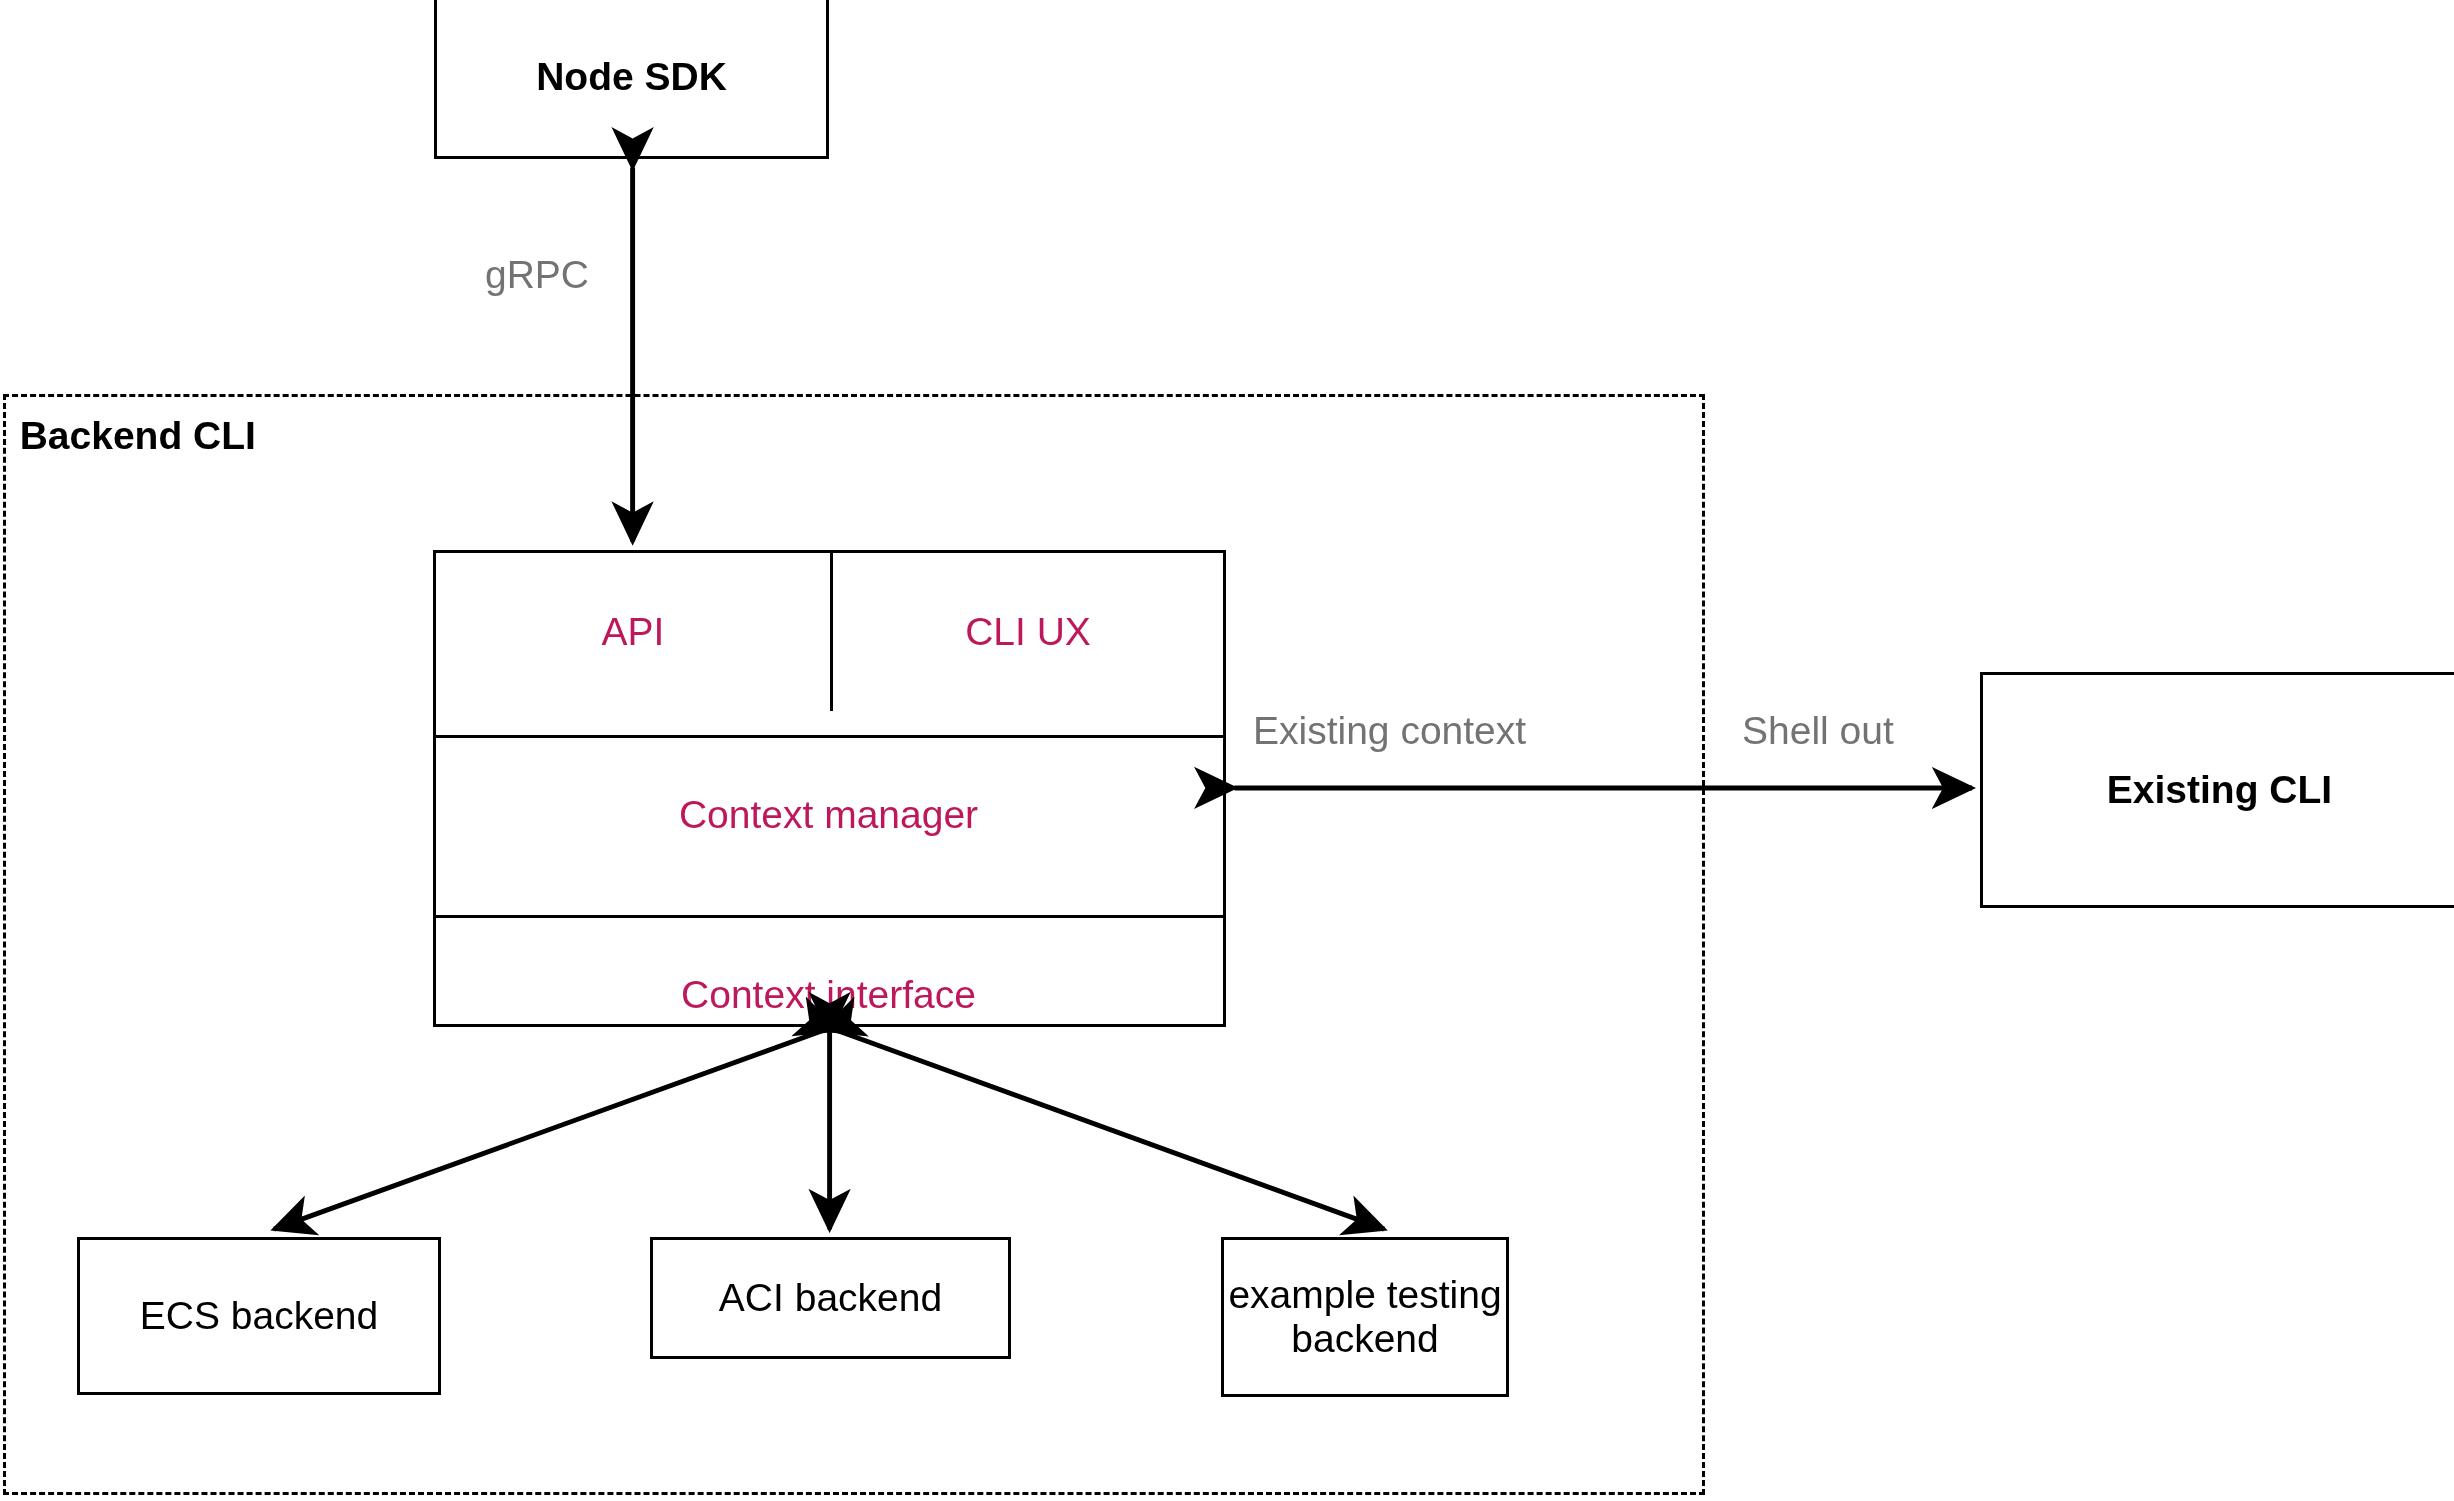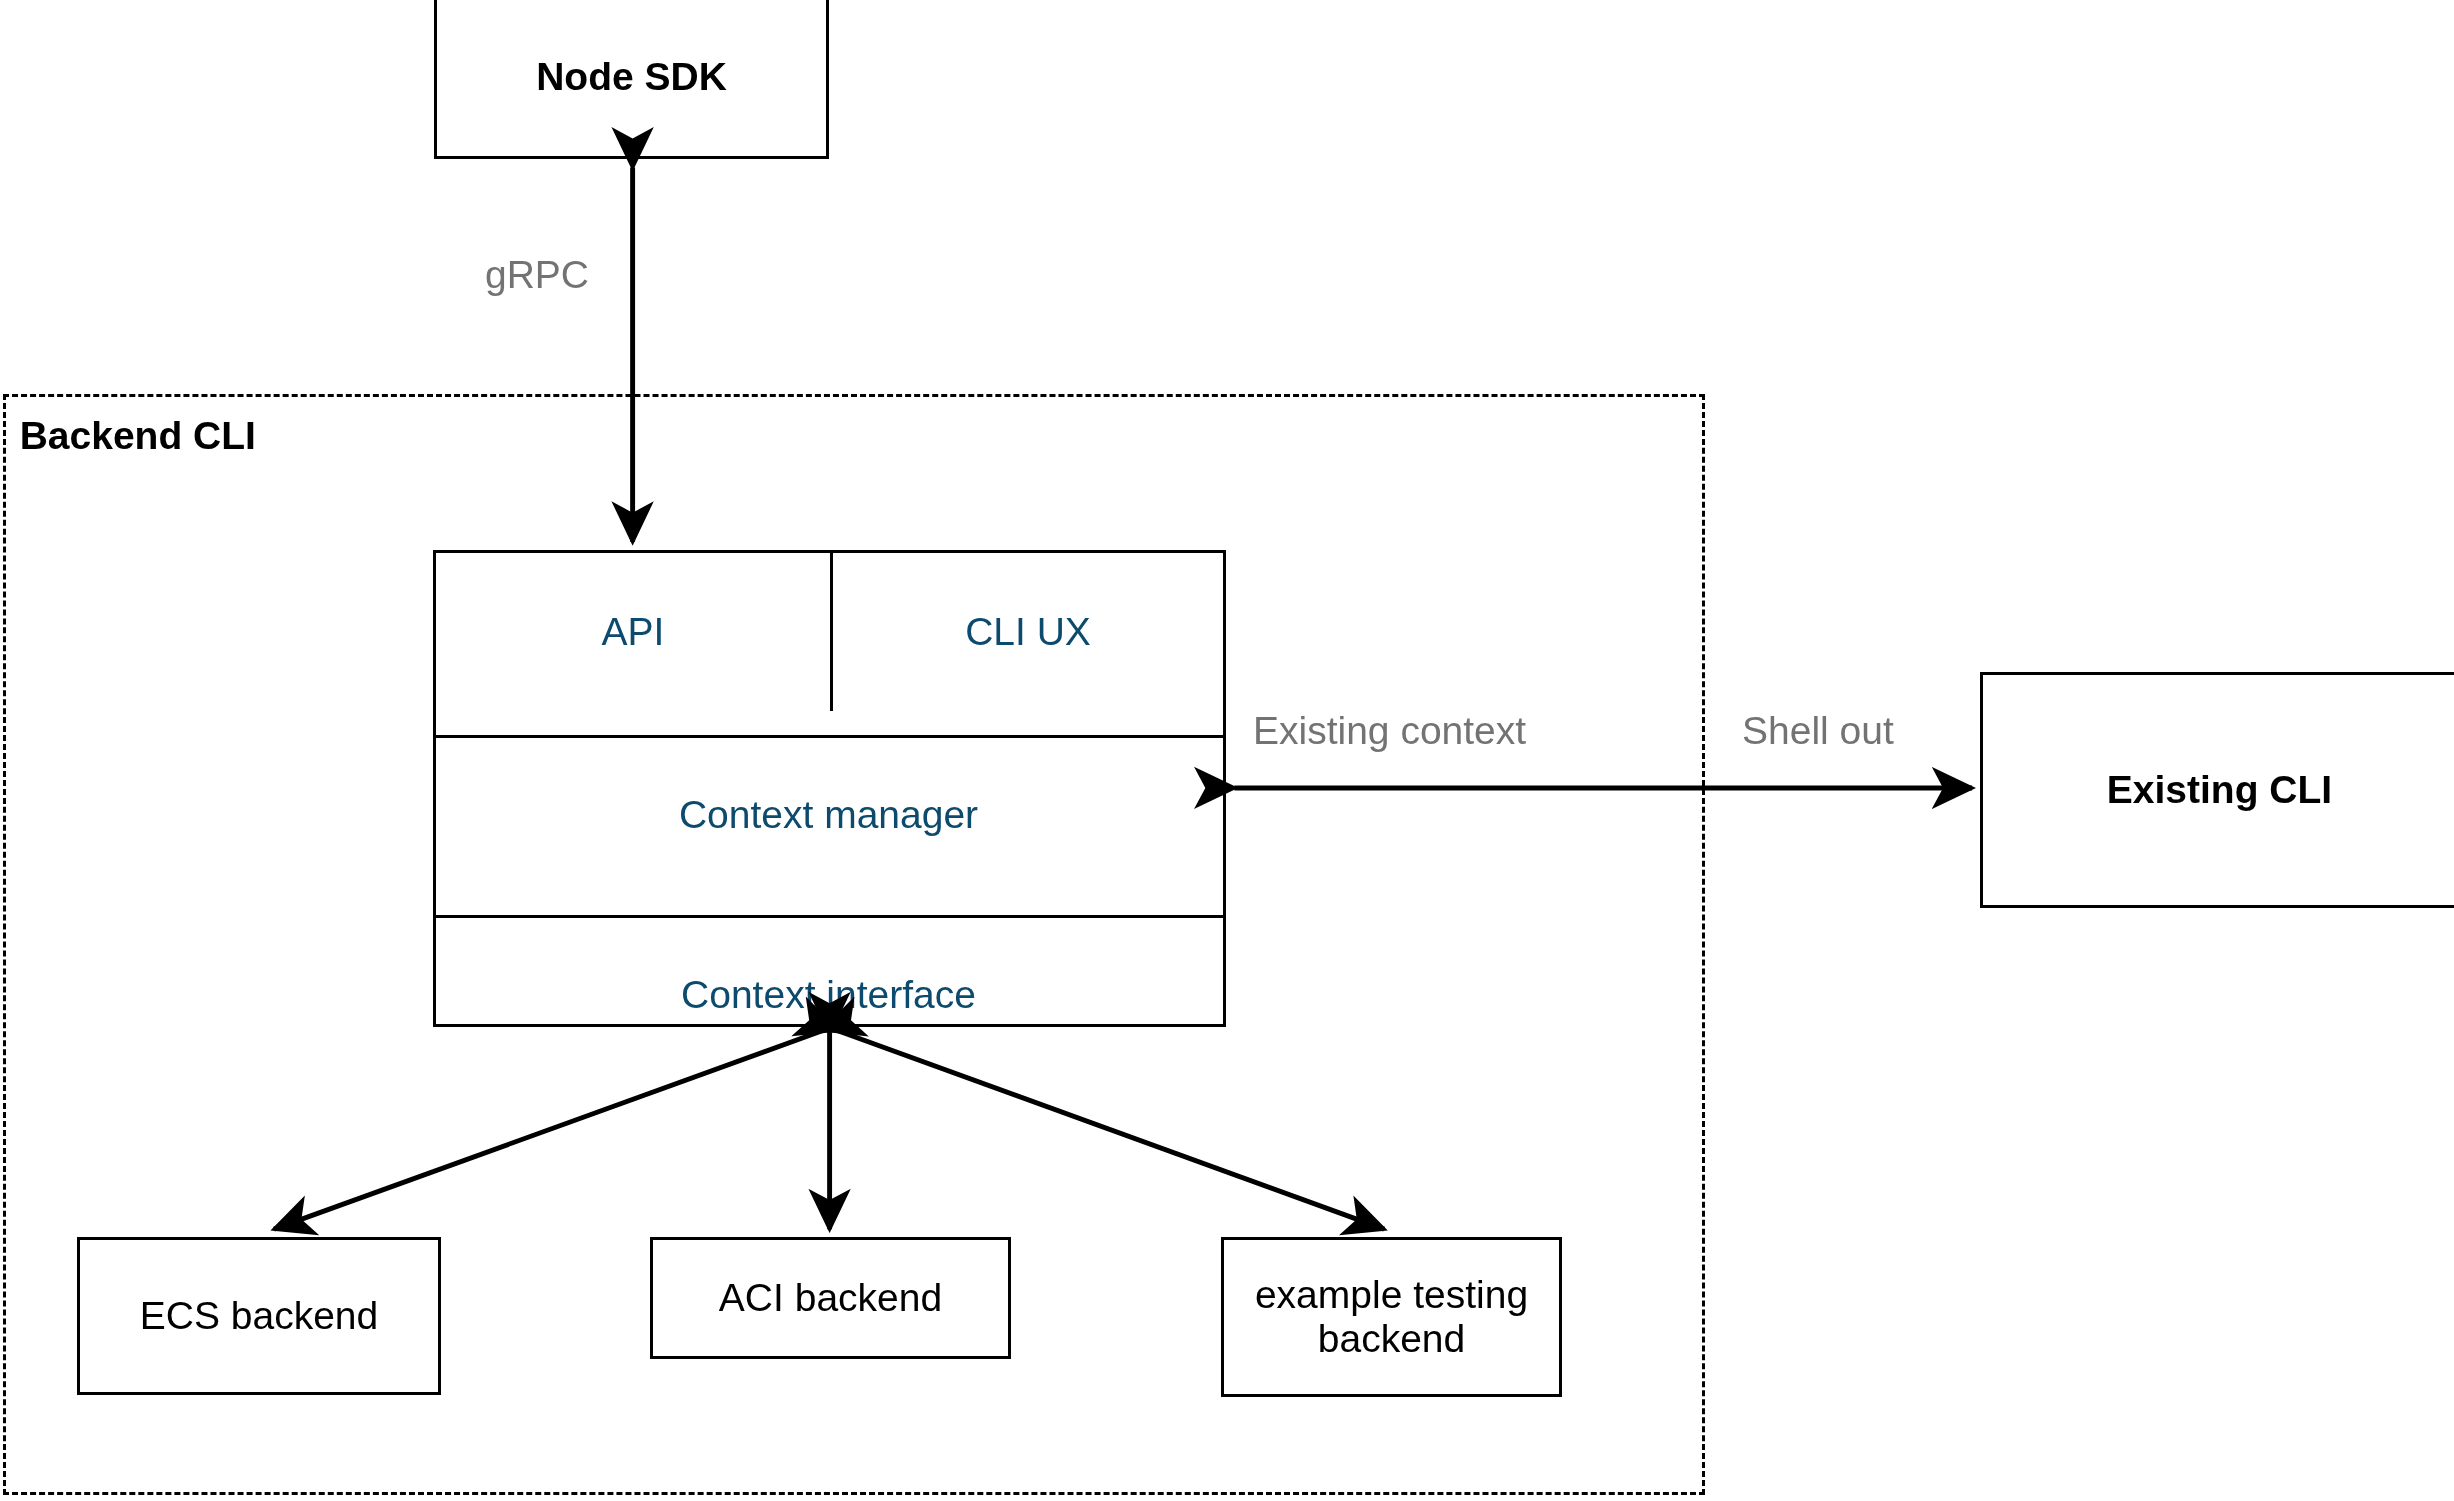--- a/index.html
+++ b/index.html
@@ -74,21 +74,21 @@
   .stack-row + .stack-row {
     border-top: 3.9px solid #000000;
     margin-top: 24px;
   }
   .stack-cell {
     box-sizing: border-box;
     display: flex;
     align-items: center;
     justify-content: center;
     text-align: left;
-    color: #0c4a6e;
+    color: #be185d;
   }
   .stack-cell + .stack-cell {
     border-left: 3.9px solid #000000;
   }
 </style>
 </head>
 <body>
 
 <div id="canvas">
 
@@ -125,21 +125,21 @@
   </div>
 
   <div class="box" style="left:77px; top:1237px; width:364px; height:158px; font-size:39px;">
     <span class="box-label">ECS backend</span>
   </div>
 
   <div class="box" style="left:650px; top:1237px; width:361px; height:122px; font-size:39px;">
     <span class="box-label">ACI backend</span>
   </div>
 
-  <div class="box" style="left:1221px; top:1237px; width:341px; height:160px; font-size:39px;">
+  <div class="box" style="left:1221px; top:1237px; width:288px; height:160px; font-size:39px;">
     <span class="box-label">example testing
 backend</span>
   </div>
 
   <div class="edge-label" style="left:485px; top:253px; font-size:39px;">gRPC</div>
 
   <div class="edge-label" style="left:1253px; top:709px; font-size:39px;">Existing context</div>
 
   <div class="edge-label" style="left:1742px; top:709px; font-size:39px;">Shell out</div>
 

